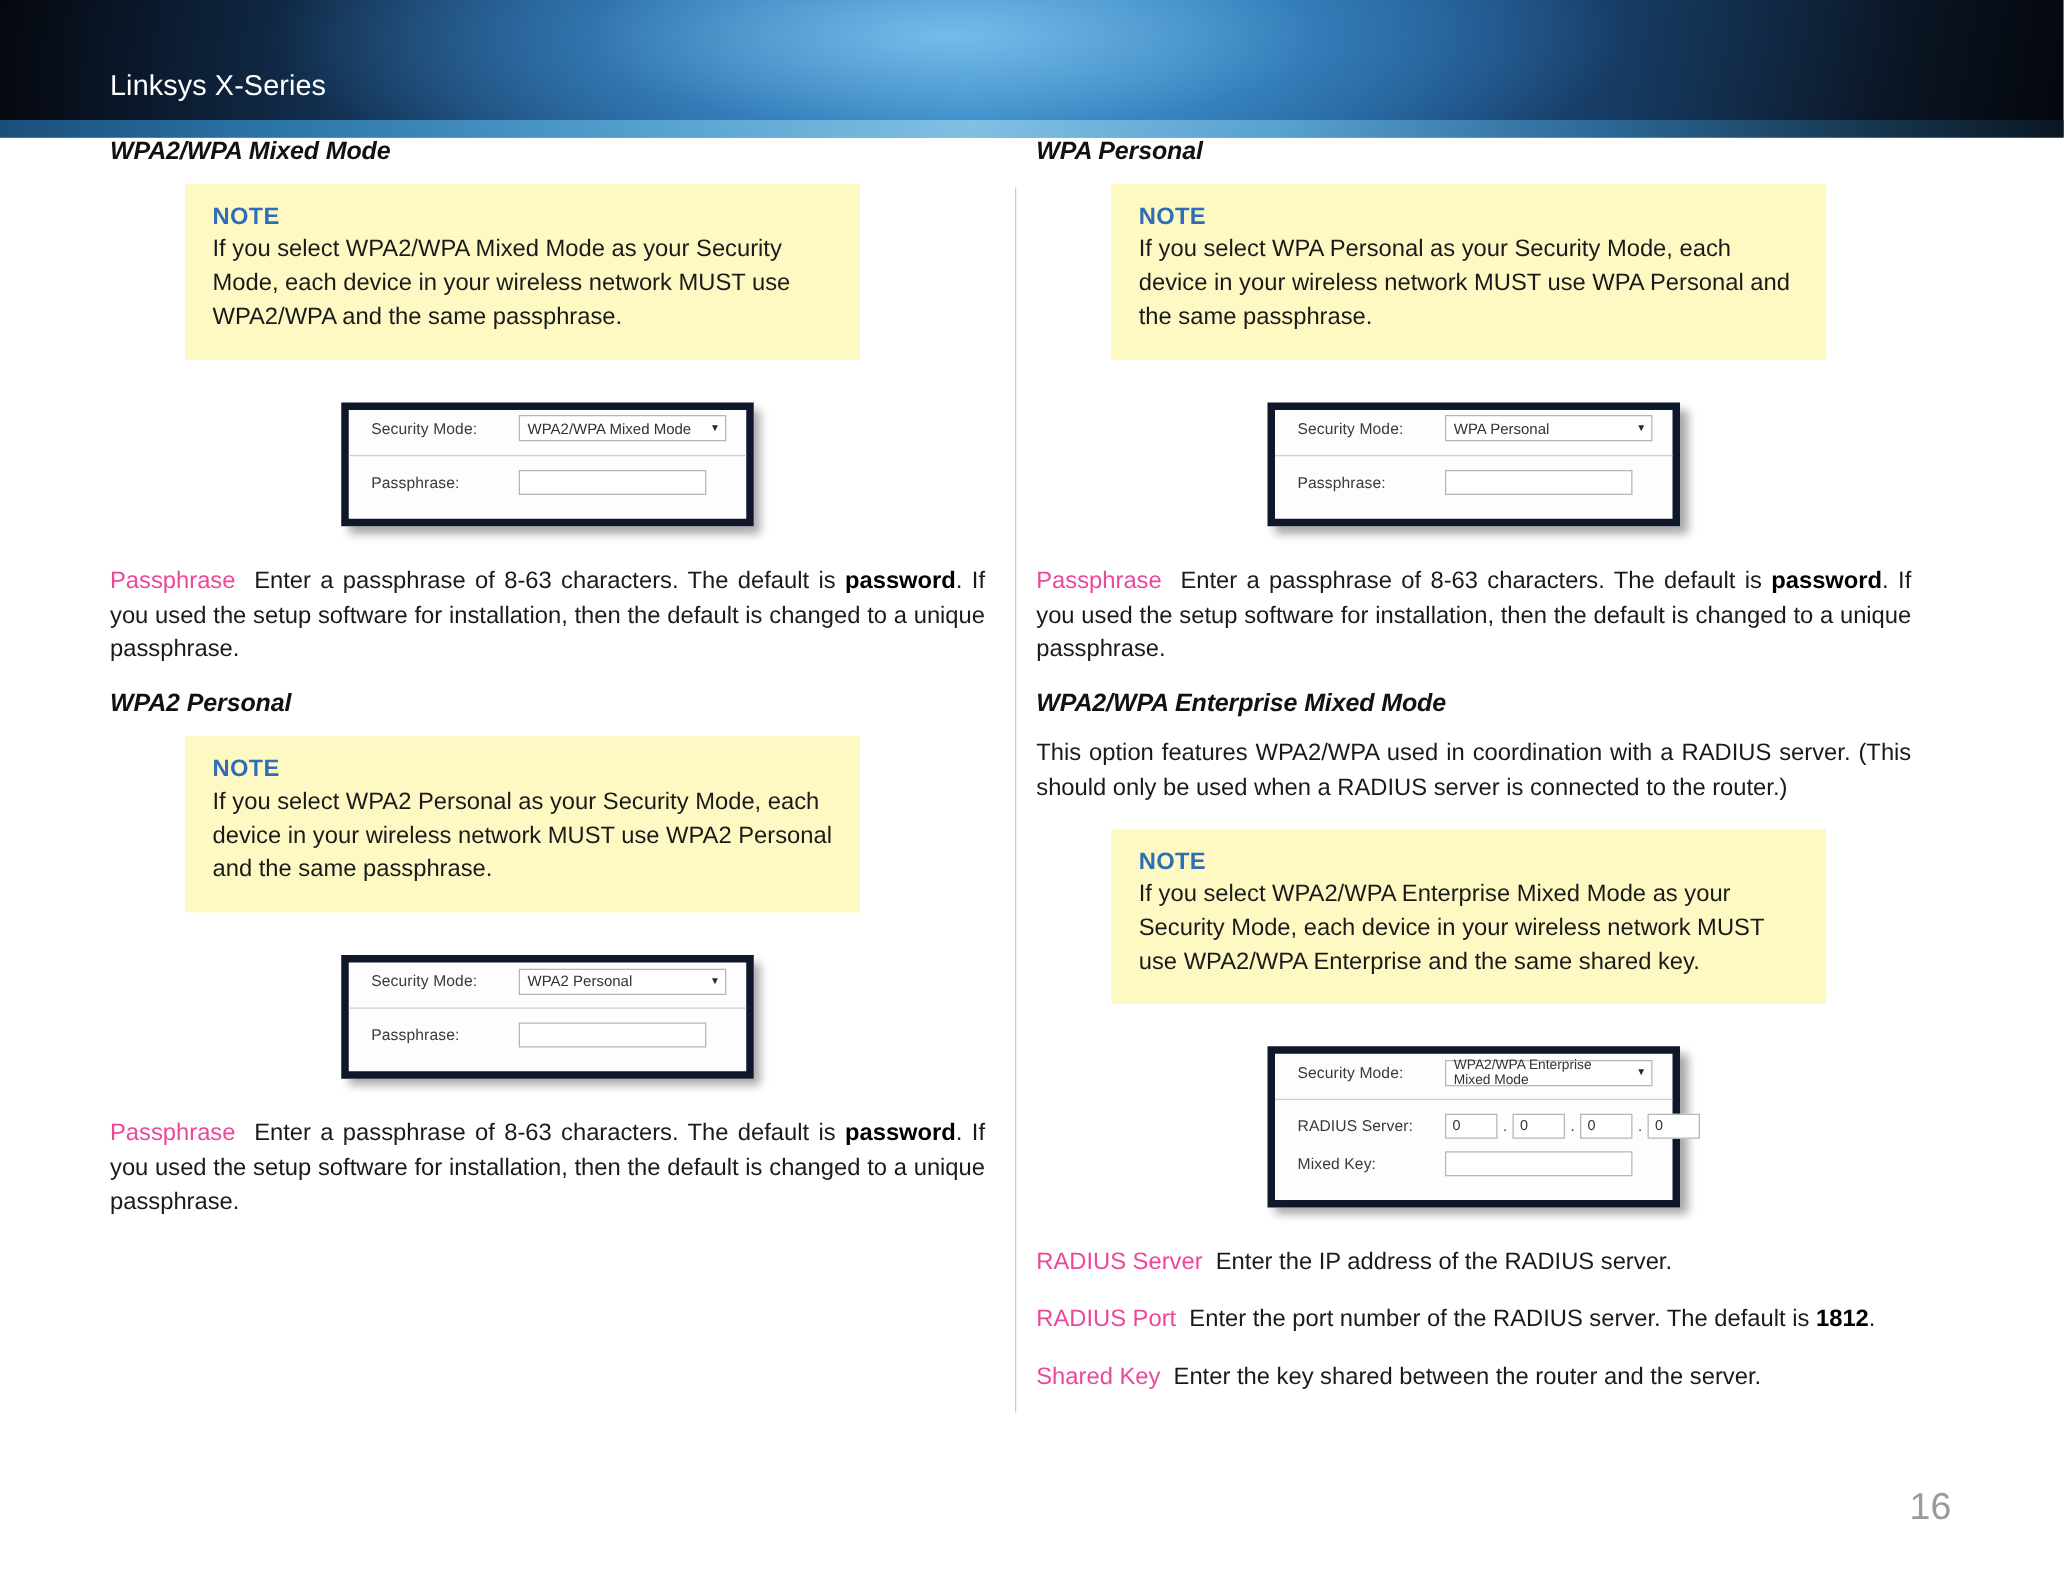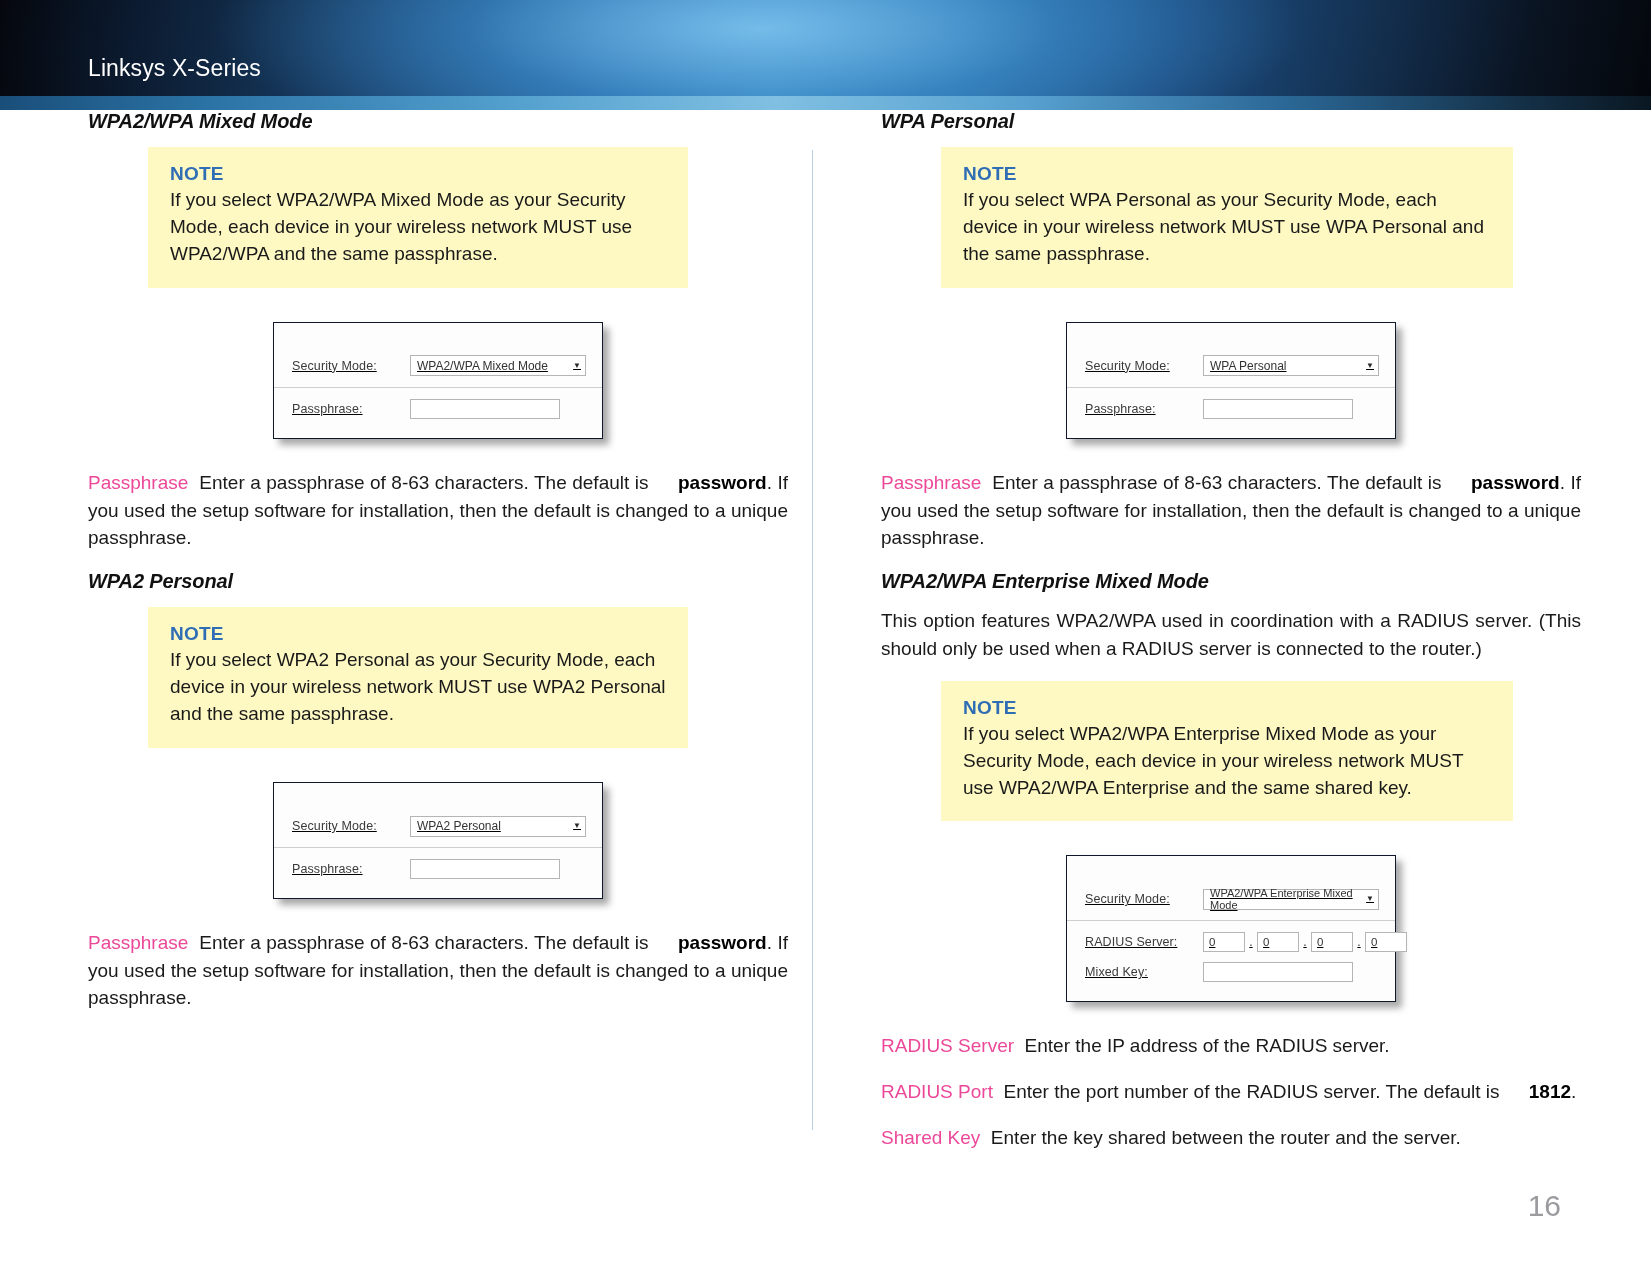--- a/index.html
+++ b/index.html
@@ -59,21 +59,21 @@
     top: 110px;
     width: 1651px;
     height: 1165px;
   }
   .col {
     position: absolute;
     top: 0;
     width: 700px;
   }
   .col-left  { left: 88px; }
-  .col-right { left: 881px; }
+  .col-right { left: 829px; }
 
   .col-divider {
     position: absolute;
     left: 812px;
     top: 40px;
     width: 1px;
     height: 980px;
     background: #b9cfe0;
   }
 
@@ -91,21 +91,21 @@
     line-height: 1.46;
     color: #1a1a1a;
     margin: 0 0 18px 0;
     text-align: justify;
   }
   p.body.nojust { text-align: left; }
   .term {
     color: #ec4899;
     font-weight: normal;
   }
-  .bold { font-weight: bold; color: #000; margin-left: 24px; }
+  .bold { font-weight: bold; color: #000; }
 
   
   .note {
     background: #fef9c3;
     margin: 0 0 0 60px;
     padding: 16px 22px 20px 22px;
     width: 540px;
     box-sizing: border-box;
   }
   .note-right {
@@ -126,26 +126,25 @@
 
   
   .shot-wrap {
     margin: 34px 0 30px 0;
     display: flex;
     justify-content: center;
   }
   .shot {
     position: relative;
     background: #fdfdfd;
-    border: 1px solid #0f172a;
+    border: 6px solid #0f172a;
     box-shadow: 6px 6px 7px rgba(0,0,0,0.34);
-    padding: 28px 16px 14px 18px;
+    padding: 0 16px 14px 18px;
     box-sizing: border-box;
     filter: blur(0.35px);
-    text-decoration: underline;
   }
   .shot-row {
     display: flex;
     align-items: center;
     height: 30px;
   }
   .shot-label {
     font-size: 12.5px;
     color: #3a3a3a;
     font-family: "Liberation Sans", sans-serif;

